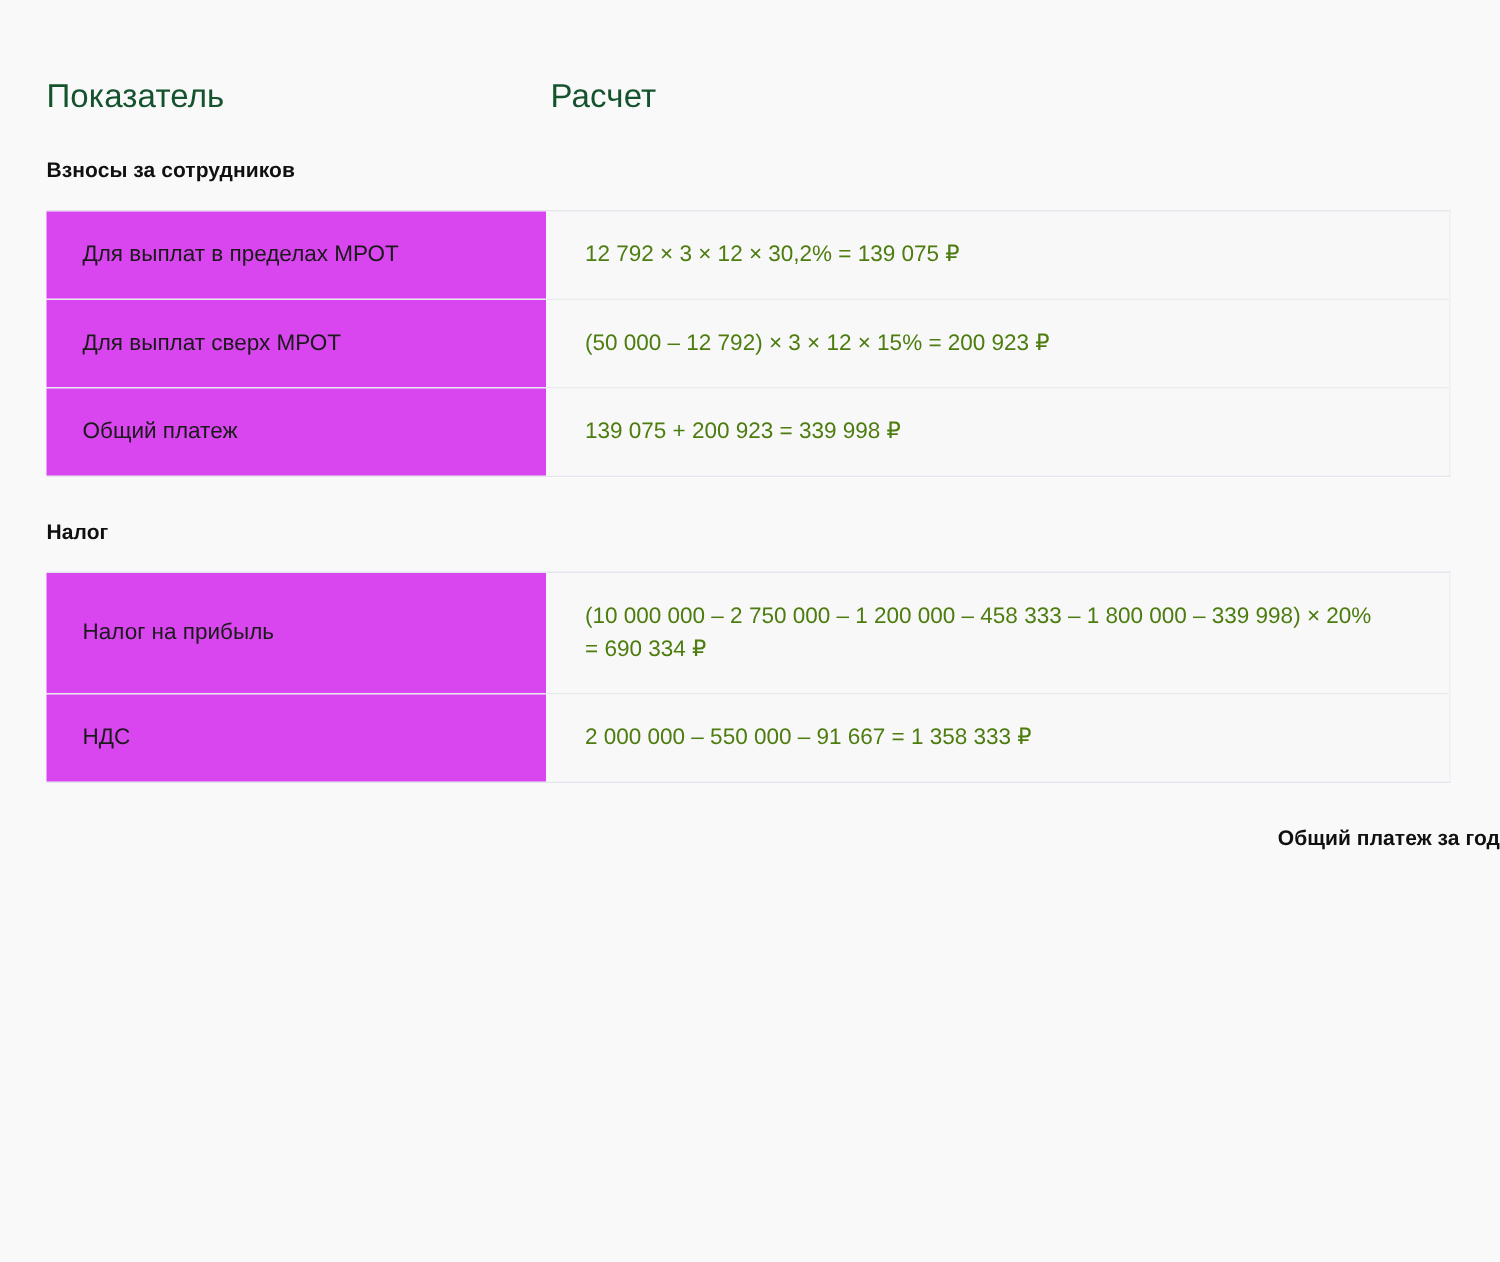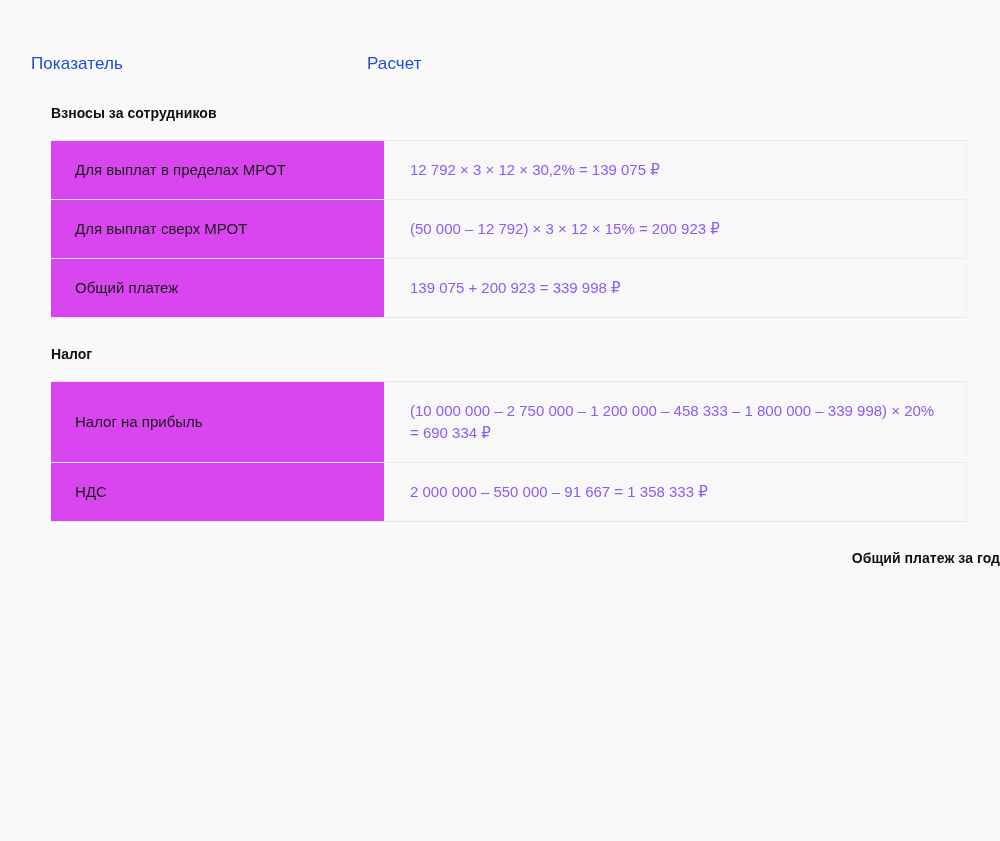--- a/index.html
+++ b/index.html
@@ -28,38 +28,37 @@
   
   .col-headers {
     display: flex;
     align-items: flex-end;
     padding-left: 31px;
     padding-top: 40px;
     height: 36px;
     box-sizing: content-box;
   }
   .col-head {
-    font-size: 17px;
+    font-size: 22px;
     line-height: 24px;
     font-weight: 400;
-    color: #1d4ed8;
+    color: #14532d;
     letter-spacing: 0.1px;
   }
   .col-head.first {
     width: 336px;
     flex: 0 0 336px;
   }
   .col-head.second {
     flex: 1 1 auto;
   }
 
   
   .group {
     margin: 0;
-    padding-left: 20px;
   }
   .group-title {
     padding-left: 31px;
     font-size: 14px;
     line-height: 18px;
     font-weight: 700;
     color: #101010;
     letter-spacing: 0.05px;
   }
   .group-1 .group-title { padding-top: 28px; padding-bottom: 18px; }
@@ -95,21 +94,21 @@
   }
   .cell-value {
     flex: 1 1 auto;
     box-sizing: border-box;
     background: #f8f8f9;
     padding: 18px 22px 18px 26px;
     display: flex;
     align-items: center;
     font-size: 15px;
     line-height: 22px;
-    color: #8b5cf6;
+    color: #4d7c0f;
     white-space: pre-line;
   }
   .row.tall .cell-value {
     padding-top: 18px;
     padding-bottom: 18px;
   }
   .row.tall .cell-label {
     align-items: center;
     text-align: center;
   }

